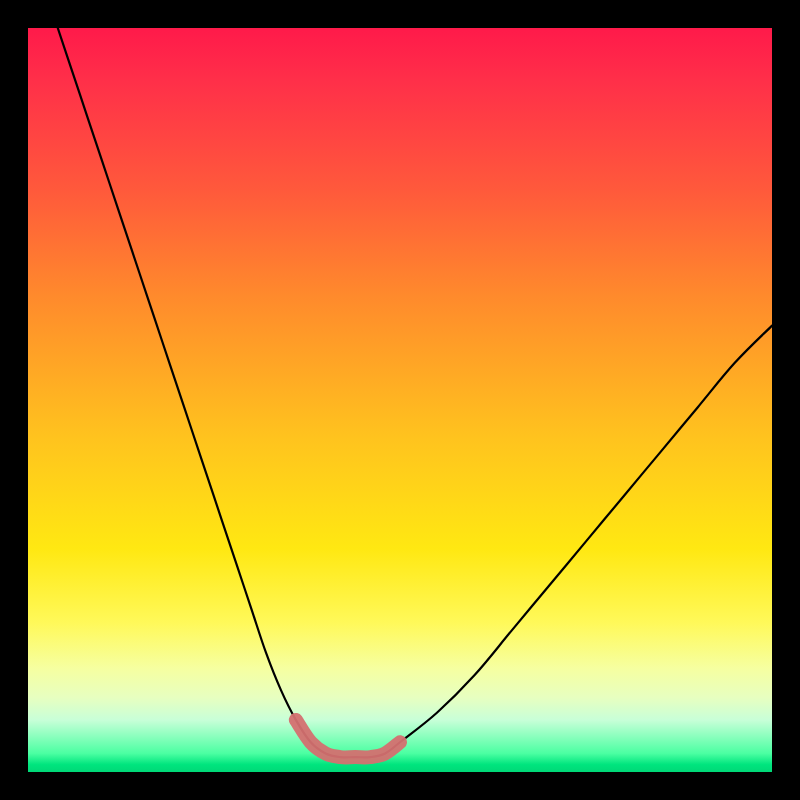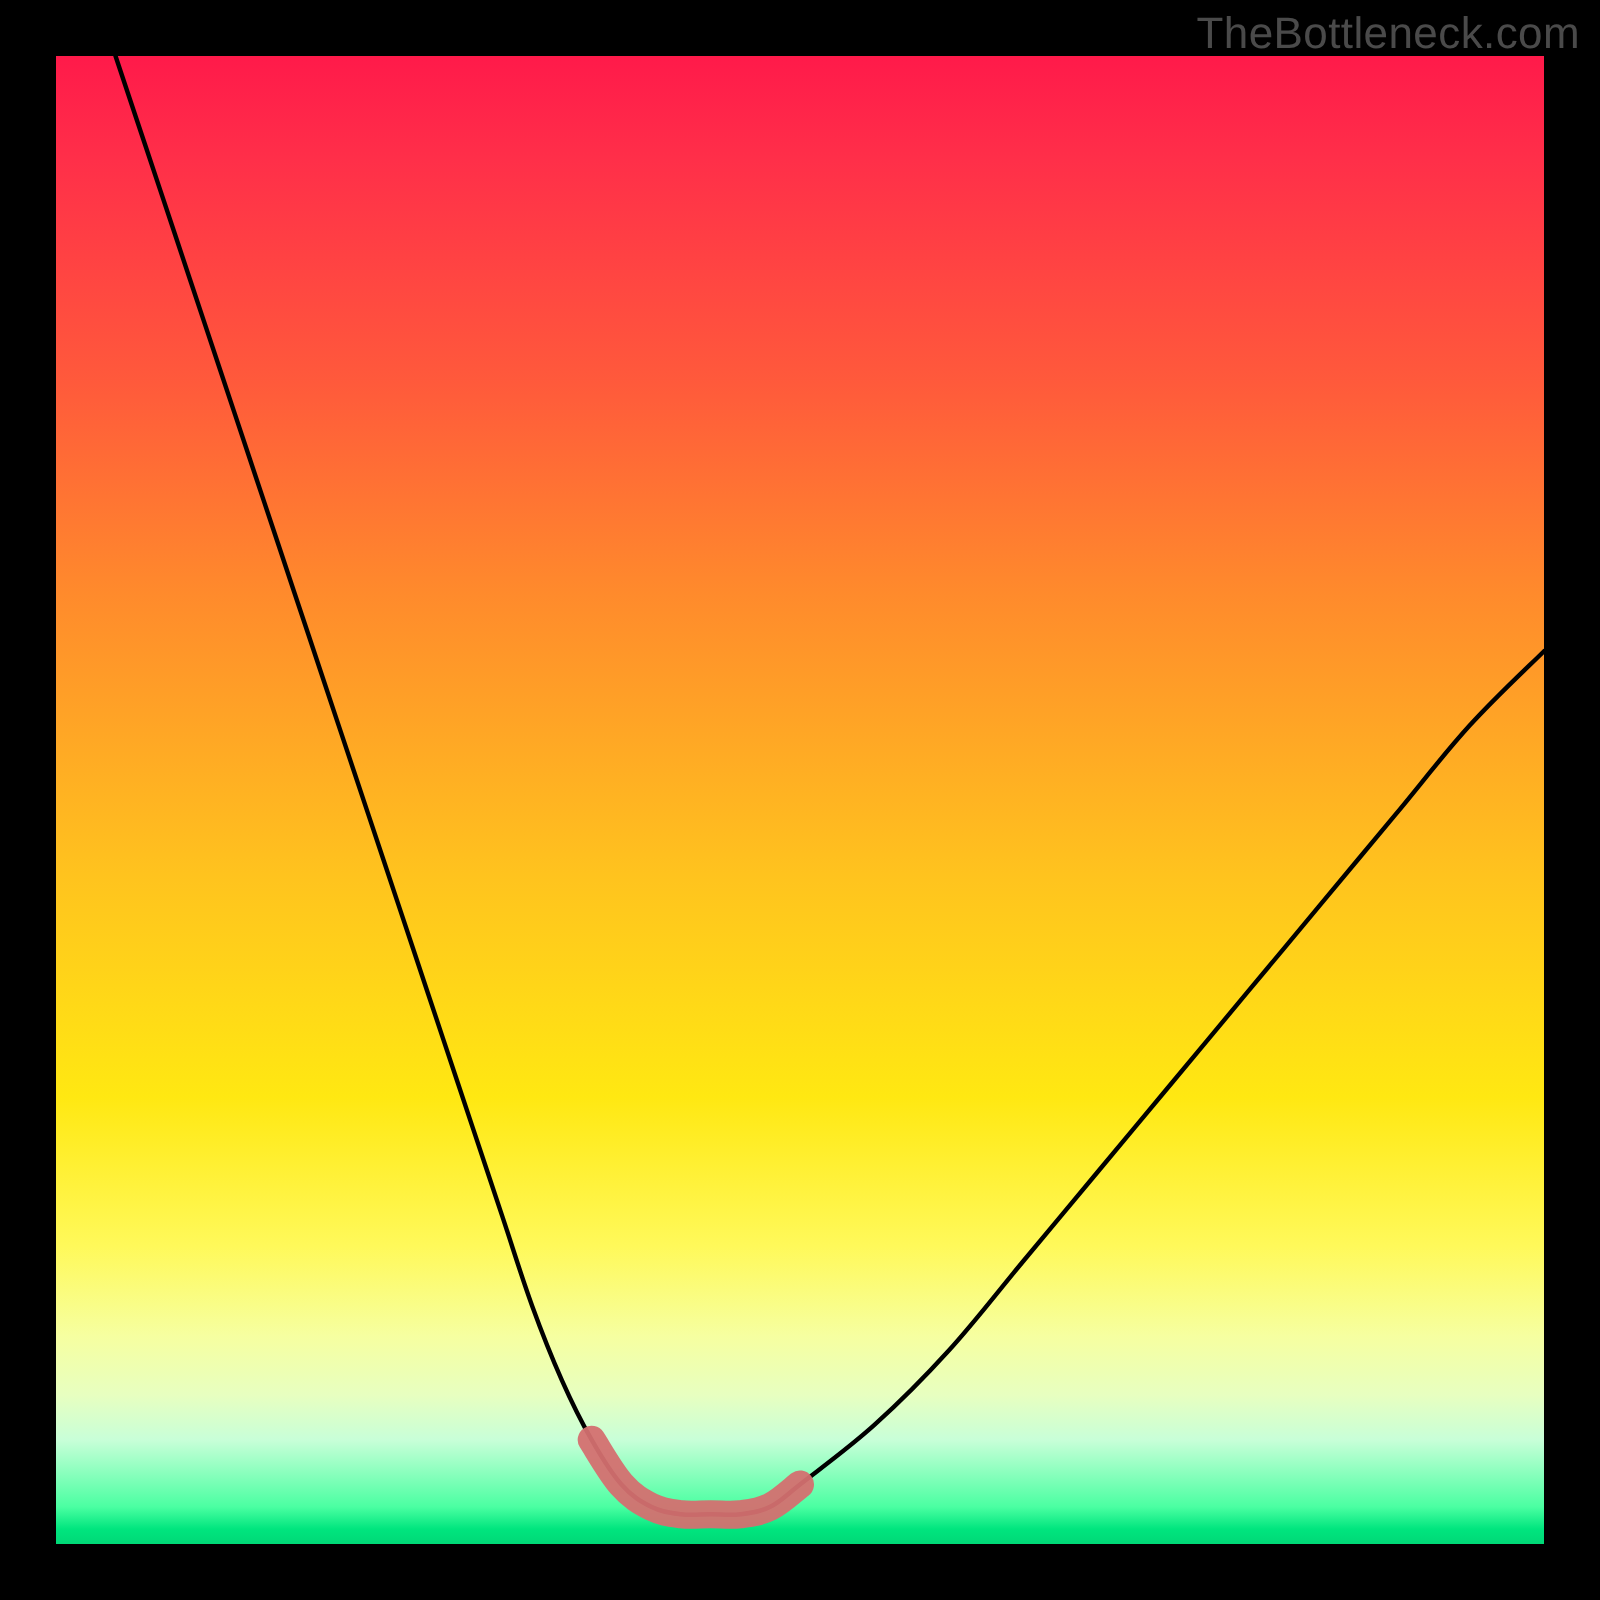--- a/index.html
+++ b/index.html
@@ -69,14 +69,13 @@
   <div class="plot-area">
     <svg class="curve-layer" viewBox="0 0 744 744" preserveAspectRatio="none">
       <g>
         <path id="curve-path" fill="none" stroke="#000000" stroke-width="2.2" stroke-linecap="round" stroke-linejoin="round" d="M 29.76 0.00 C 32.44 8.04, 39.28 28.57, 44.64 44.64 C 50.00 60.71, 54.16 73.21, 59.52 89.28 C 64.88 105.35, 69.04 117.85, 74.40 133.92 C 79.76 149.99, 83.92 162.49, 89.28 178.56 C 94.64 194.63, 98.80 207.13, 104.16 223.20 C 109.52 239.27, 113.68 251.77, 119.04 267.84 C 124.40 283.91, 128.56 296.41, 133.92 312.48 C 139.28 328.55, 143.44 341.05, 148.80 357.12 C 154.16 373.19, 158.32 385.69, 163.68 401.76 C 169.04 417.83, 173.20 430.33, 178.56 446.40 C 183.92 462.47, 188.08 474.97, 193.44 491.04 C 198.80 507.11, 202.96 519.61, 208.32 535.68 C 213.68 551.75, 217.84 564.25, 223.20 580.32 C 228.56 596.39, 232.72 610.23, 238.08 624.96 C 243.44 639.69, 247.60 650.11, 252.96 662.16 C 258.32 674.21, 262.48 682.55, 267.84 691.92 C 273.20 701.29, 277.36 708.21, 282.72 714.24 C 288.08 720.27, 292.24 722.72, 297.60 725.40 C 302.96 728.08, 307.12 728.45, 312.48 729.12 C 317.84 729.79, 322.00 729.12, 327.36 729.12 C 332.72 729.12, 336.88 729.79, 342.24 729.12 C 347.60 728.45, 351.76 728.08, 357.12 725.40 C 362.48 722.72, 362.63 721.61, 372.00 714.24 C 381.37 706.87, 395.81 696.53, 409.20 684.48 C 422.59 672.43, 433.01 662.01, 446.40 647.28 C 459.79 632.55, 470.21 618.71, 483.60 602.64 C 496.99 586.57, 507.41 574.07, 520.80 558.00 C 534.19 541.93, 544.61 529.43, 558.00 513.36 C 571.39 497.29, 581.81 484.79, 595.20 468.72 C 608.59 452.65, 619.01 440.15, 632.40 424.08 C 645.79 408.01, 656.21 395.51, 669.60 379.44 C 682.99 363.37, 693.41 349.53, 706.80 334.80 C 720.19 320.07, 737.30 304.30, 744.00 297.60"></path>
       </g>
       <g>
         <path id="highlight-path" fill="none" stroke="#d47070" stroke-width="14" stroke-linecap="round" stroke-linejoin="round" opacity="0.95" d="M 267.84 691.92 C 270.52 695.94, 277.36 708.21, 282.72 714.24 C 288.08 720.27, 292.24 722.72, 297.60 725.40 C 302.96 728.08, 307.12 728.45, 312.48 729.12 C 317.84 729.79, 322.00 729.12, 327.36 729.12 C 332.72 729.12, 336.88 729.79, 342.24 729.12 C 347.60 728.45, 351.76 728.08, 357.12 725.40 C 362.48 722.72, 369.32 716.25, 372.00 714.24"></path>
       </g>
     </svg>
   </div>
-  <div class="watermark">TheBottleneck.com</div>
 </div>
 
 </body></html>

